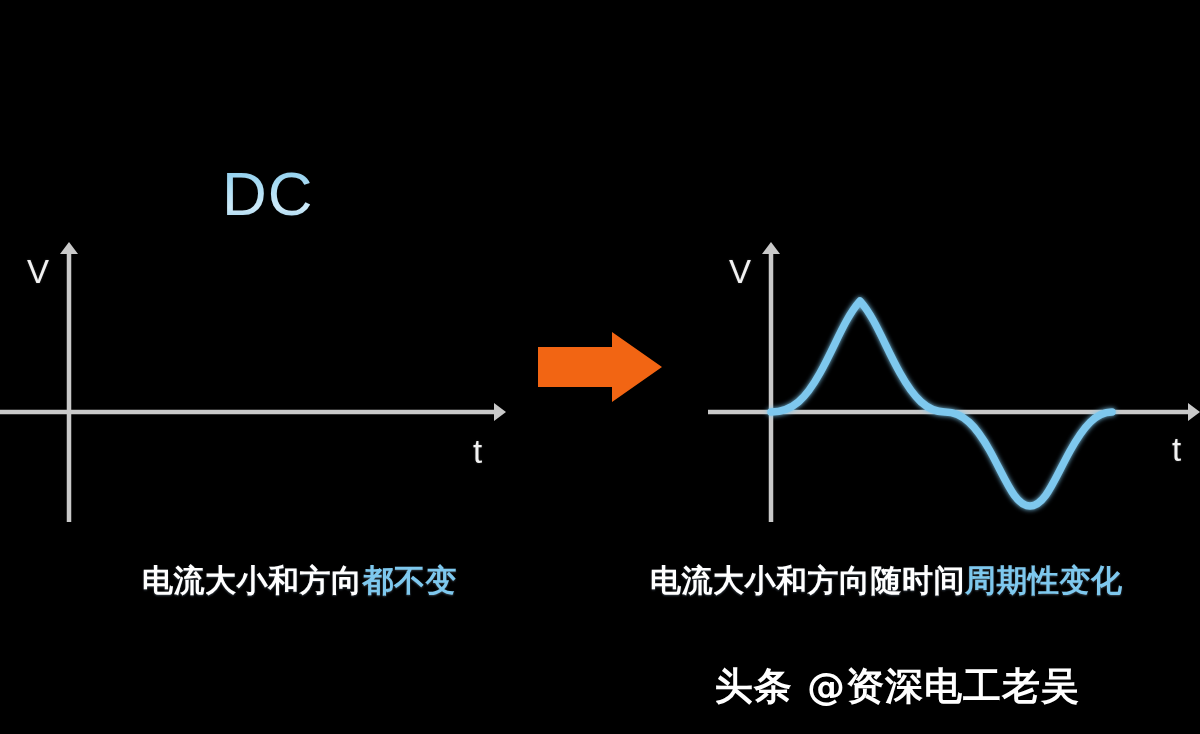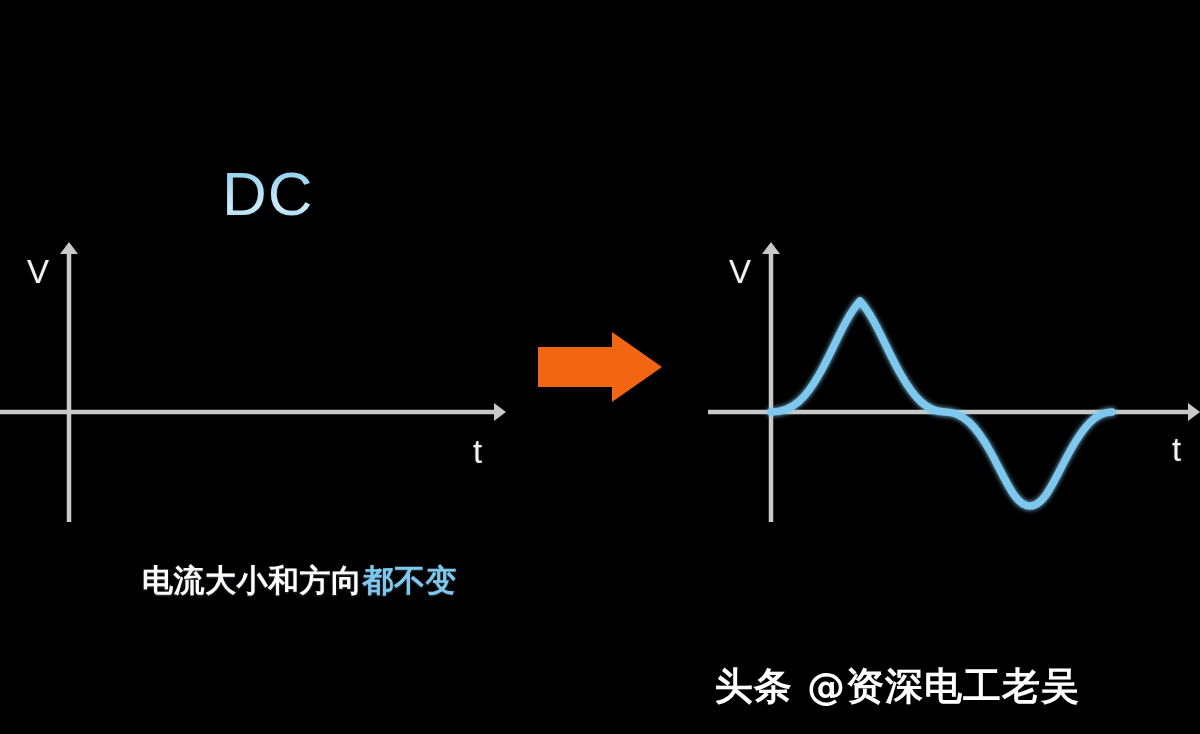--- a/index.html
+++ b/index.html
@@ -160,16 +160,19 @@
 
   <div id="dc-v-label" class="axis-label">V</div>
   <div id="dc-t-label" class="axis-label">t</div>
   <div id="ac-v-label" class="axis-label">V</div>
   <div id="ac-t-label" class="axis-label">t</div>
 
   <div id="dc-caption" class="caption">
     <span class="plain">电流大小和方向</span><span class="hl">都不变</span>
   </div>
 
+  <div id="ac-caption" class="caption">
+    <span class="plain">电流大小和方向随时间</span><span class="hl">周期性变化</span>
+  </div>
 
   <div id="watermark">头条 @资深电工老吴</div>
 
 </div>
 
 </body></html>

